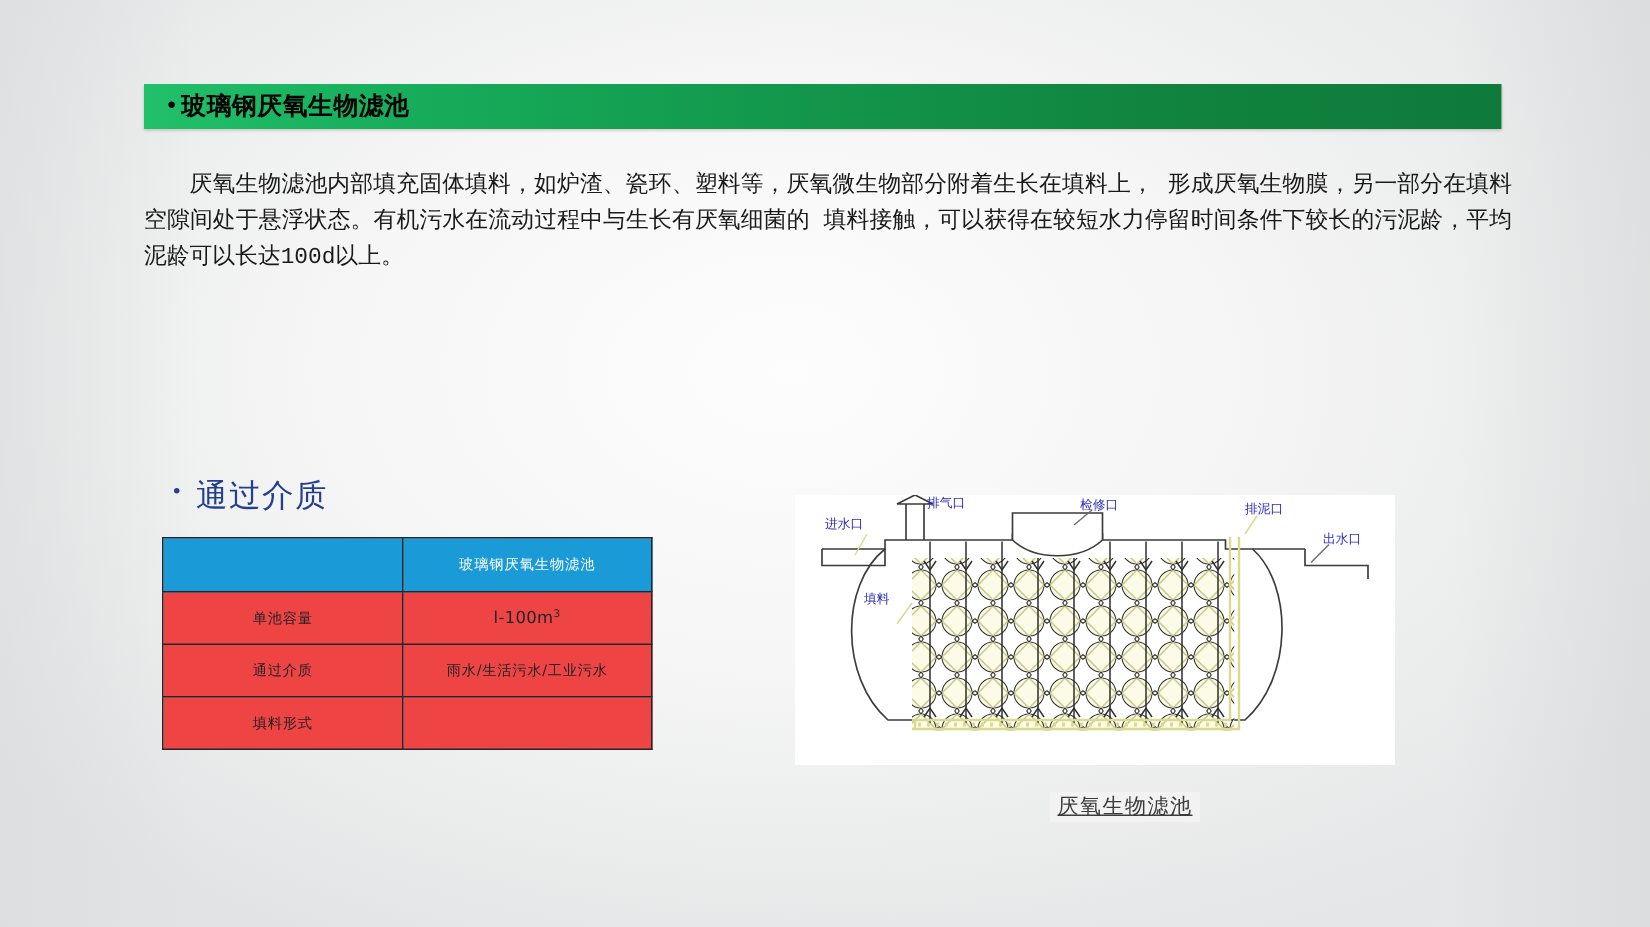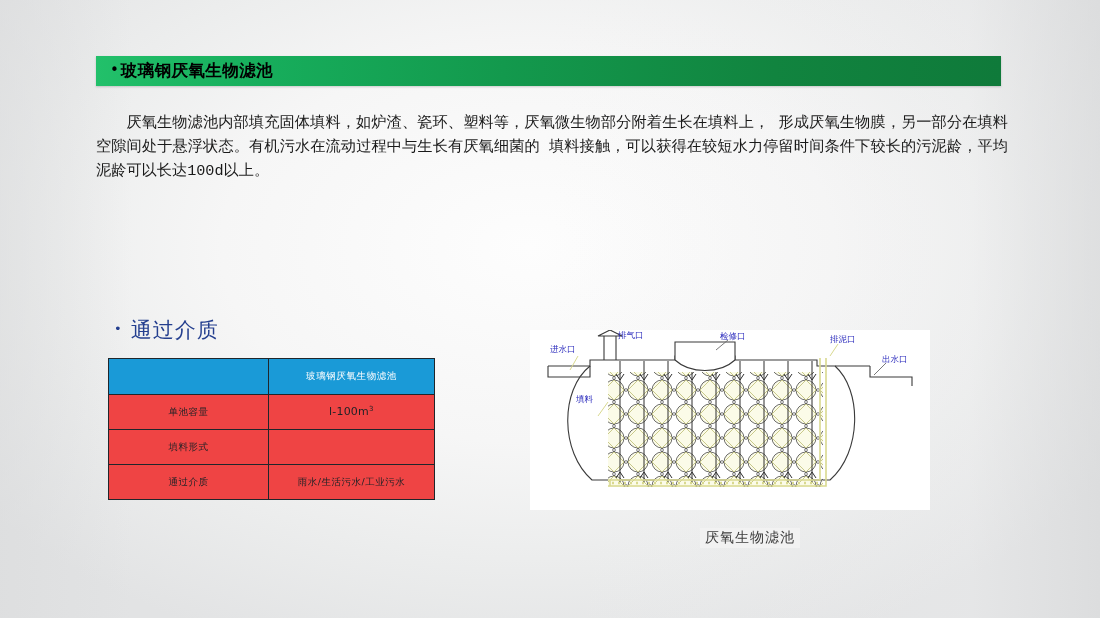--- a/index.html
+++ b/index.html
@@ -164,20 +164,21 @@
 
   .diagram-caption {
     position: absolute;
     left: 700px;
     top: 528px;
     font-size: 14px;
     color: #3c3c3c;
     letter-spacing: 1px;
     background: #f2f2f2;
     padding: 1px 5px;
+    text-decoration: underline;
   }
 
   .lbl { font-size: 8.5px; fill: #2b2bbd; font-family: "DejaVu Sans", "Liberation Sans", sans-serif; }
 </style>
 </head>
 <body>
 
 <div class="slide">
 
   <div class="title-bar">
@@ -206,26 +207,26 @@
       </tr>
     </thead>
     <tbody>
       <tr>
         <td>单池容量</td>
         <td>
           <span class="cell-value-num">l-100m</span><sup>3</sup>
         </td>
       </tr>
       <tr>
+        <td>通过介质</td>
+        <td>雨水/生活污水/工业污水</td>
+      </tr>
+      <tr>
         <td>填料形式</td>
         <td></td>
-      </tr>
-      <tr>
-        <td>通过介质</td>
-        <td>雨水/生活污水/工业污水</td>
       </tr>
     </tbody>
   </table>
 
   <div class="diagram-wrap">
     <svg width="400" height="180" viewBox="0 0 400 180">
       <defs>
         <clipPath id="packclip">
           <rect x="78" y="42" width="215" height="115"></rect>
         </clipPath>

